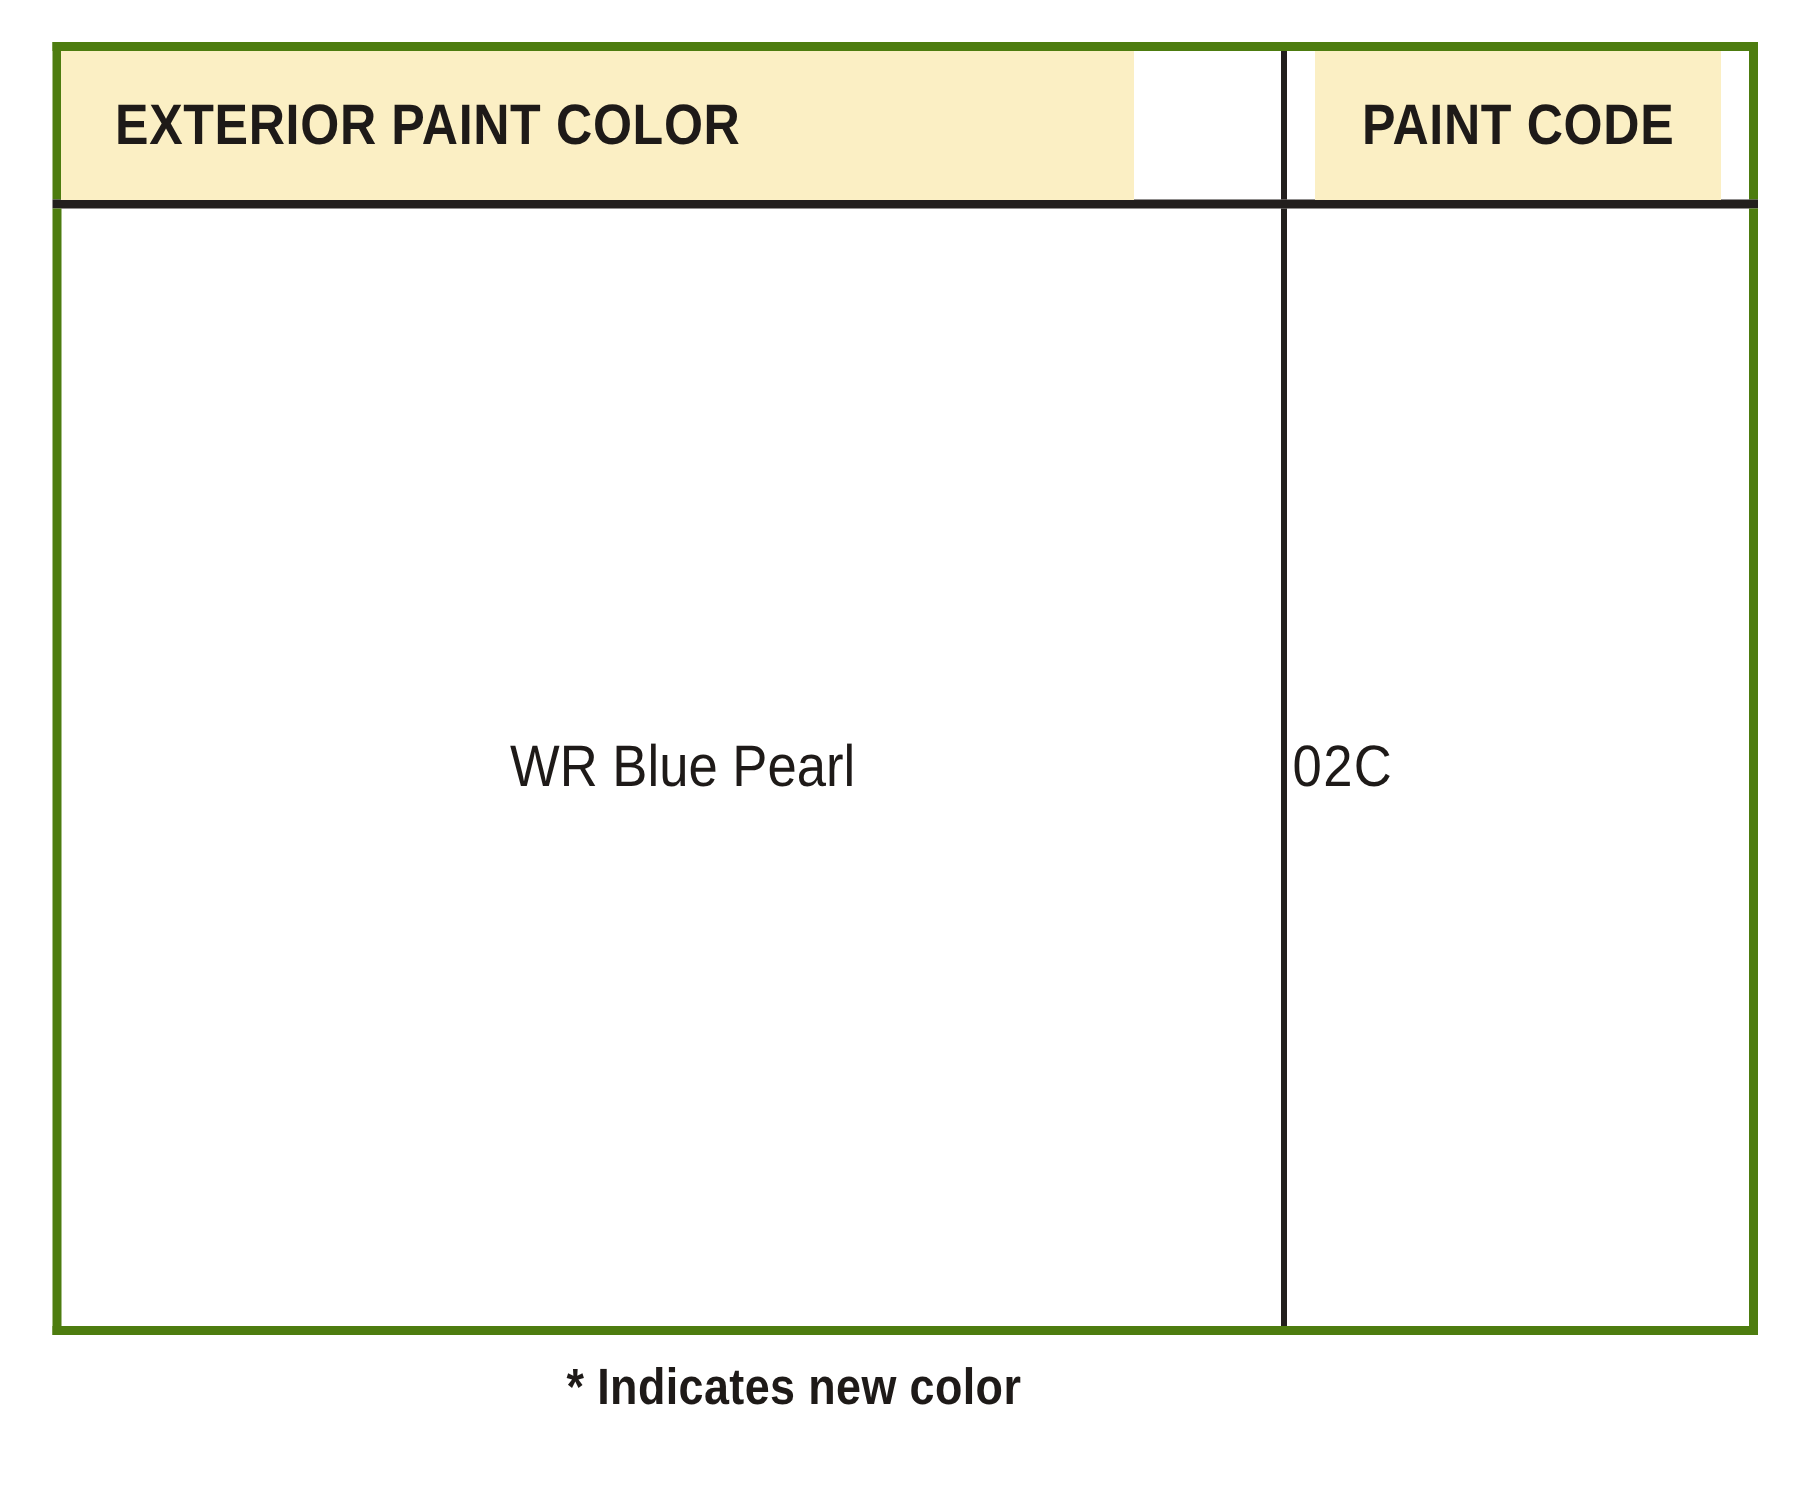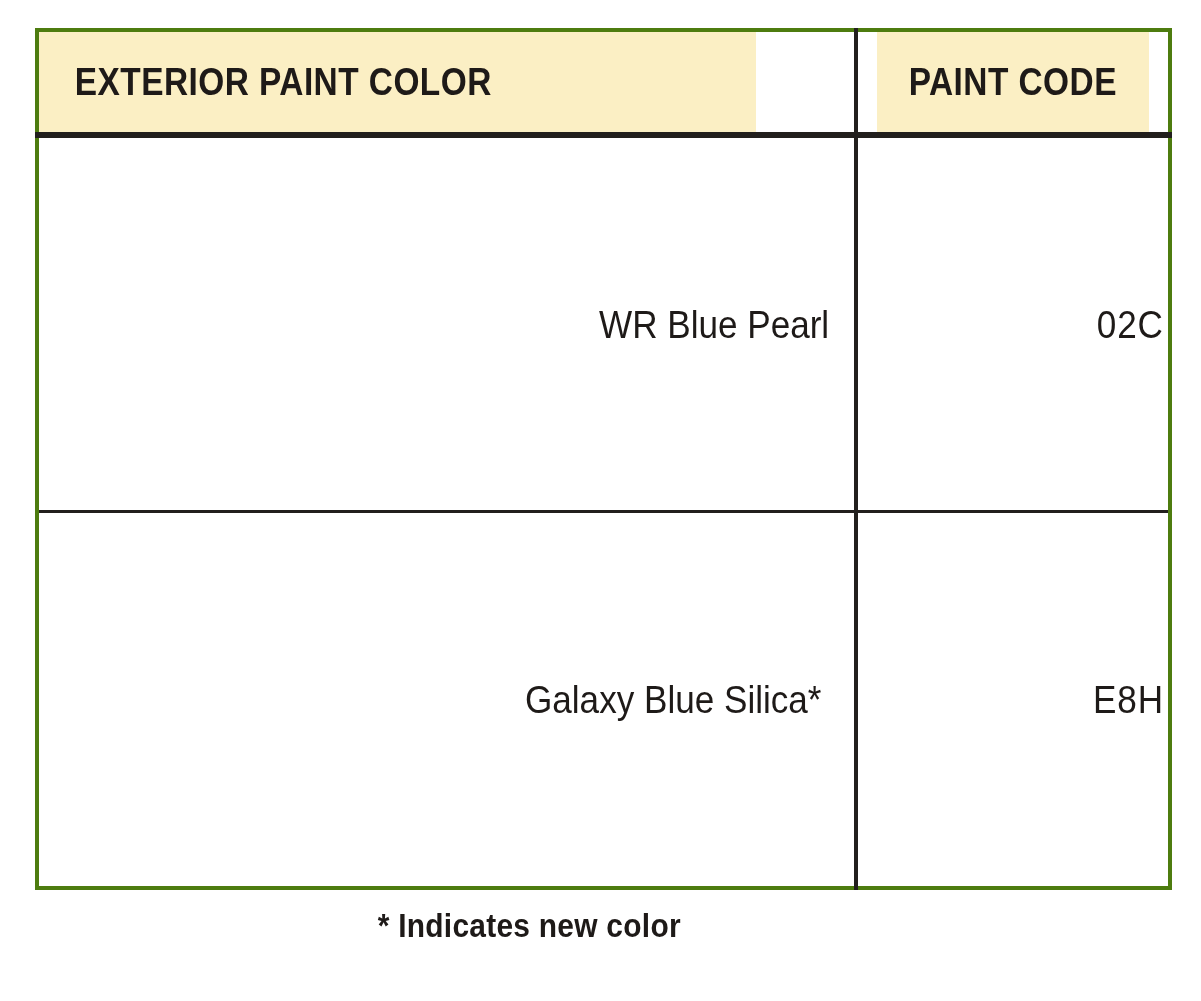--- a/index.html
+++ b/index.html
@@ -24,21 +24,21 @@
   }
 
   
   .paint-table {
     position: absolute;
     left: 35px;
     top: 28px;
     width: 1137px;         
     height: 862px;         
     box-sizing: border-box;
-    border: 4px solid #4d7c0f;
+    border: 6px solid #4d7c0f;
     border-collapse: collapse;
     table-layout: fixed;
     background: #ffffff;
   }
 
   .paint-table col.col-name  { width: 815px; }
   .paint-table col.col-code  { width: 312px; }
 
   .paint-table th,
   .paint-table td {
@@ -81,31 +81,31 @@
   .body-row td {
     border-top: 3px solid #221f1d;
     font-size: 39px;
     font-weight: normal;
     line-height: 1;
   }
   .body-row:first-child td {
     border-top: none;
   }
   .body-row td.cell-name {
-    text-align: right;
+    text-align: center;
     padding-left: 41px;
     border-right: 4px solid #221f1d;
   }
   .body-row td.cell-name .cell-text {
     display: inline-block;
     transform: scaleX(0.9);
     transform-origin: left center;
   }
   .body-row td.cell-code {
-    text-align: right;
+    text-align: left;
   }
   .body-row td.cell-code .cell-text {
     display: inline-block;
     transform: scaleX(0.9);
     transform-origin: center center;
     letter-spacing: 1px;
   }
 
   
   .footnote {
@@ -144,28 +144,20 @@
     </thead>
     <tbody>
       <tr class="body-row">
         <td class="cell-name">
           <span class="cell-text">WR Blue Pearl</span>
         </td>
         <td class="cell-code">
           <span class="cell-text">02C</span>
         </td>
       </tr>
-      <tr class="body-row">
-        <td class="cell-name">
-          <span class="cell-text">Galaxy Blue Silica*</span>
-        </td>
-        <td class="cell-code">
-          <span class="cell-text">E8H</span>
-        </td>
-      </tr>
     </tbody>
   </table>
 
   <div class="footnote">
     <span class="footnote-text">* Indicates new color</span>
   </div>
 
 </div>
 
 </body></html>

